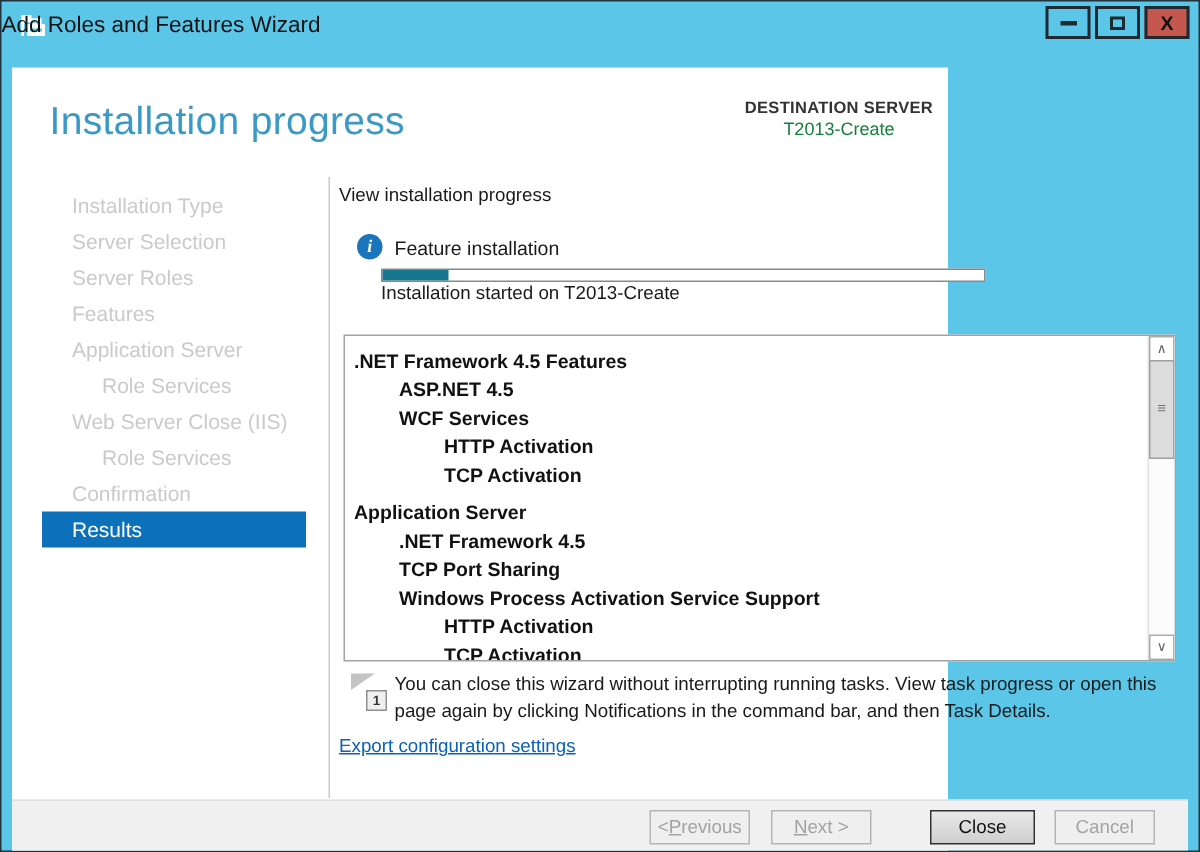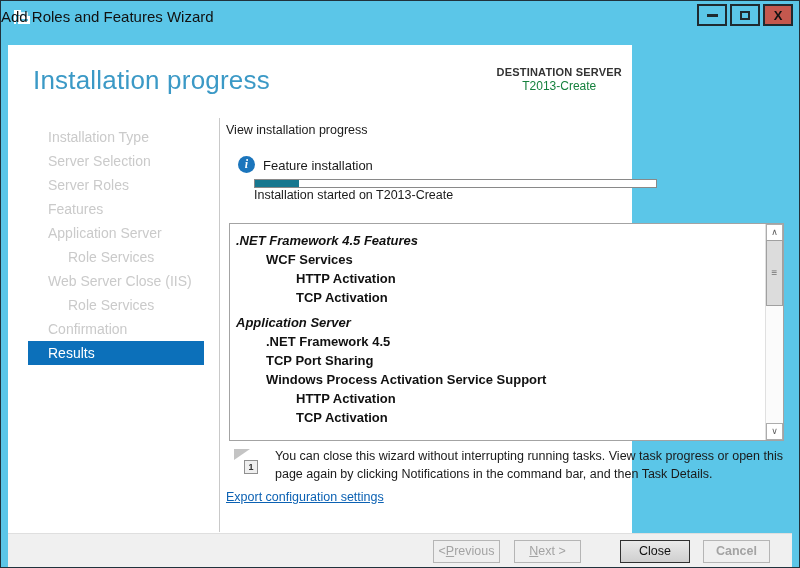--- a/index.html
+++ b/index.html
@@ -54,21 +54,21 @@
   .progress-fill { height:100%; background:#17778F; }
   .progress-status { position:absolute; left:246px; top:143px; font-size:12.5px; }
 
   
   .listbox { position:absolute; left:221px; top:178px; width:555px; height:218px;
              border:1px solid #A3A3A3; background:#fff; overflow:hidden; }
   .task-rows { position:absolute; left:0; top:0; right:18px; bottom:0;
                padding-top:7px; overflow:hidden; }
   .task-item { height:19px; line-height:19px; font-size:13px; font-weight:bold;
                color:#111; white-space:nowrap; }
-  .task-item.ind-0 { padding-left:6px;font-style:italic; }
+  .task-item.ind-0 { padding-left:6px; }
   .task-item.ind-1 { padding-left:36px; }
   .task-item.ind-2 { padding-left:66px; }
   .task-item.group-start { margin-top:6px; }
 
   .scrollbar { position:absolute; top:0; right:0; bottom:0; width:18px;
                background:#FBFBFB; border-left:1px solid #E0E0E0; }
   .sb-btn { position:absolute; left:0; width:17px; height:17px; background:#FFFFFF;
             border:1px solid #ACACAC; color:#606060; font-size:9px; text-align:center;
             line-height:15px; }
   .sb-up { top:0; }
@@ -77,39 +77,39 @@
               background:#DCDCDC; border:1px solid #A0A0A0; color:#707070;
               font-size:10px; text-align:center; line-height:64px; }
 
   
   .note-icon { position:absolute; left:226px; top:404px; width:26px; height:28px; }
   .flag-shape { position:absolute; left:0; top:0; width:0; height:0;
                 border-top:11px solid #C4C4C4; border-right:16px solid transparent; }
   .flag-badge { position:absolute; left:10px; top:11px; width:14px; height:14px;
                 background:#EFEFEF; border:1px solid #8F8F8F; color:#333;
                 font-size:9px; font-weight:bold; text-align:center; line-height:12px; }
-  .note-text { position:absolute; left:267px; top:402px; width:508px;
+  .note-text { position:absolute; left:255px; top:402px; width:508px;
                font-size:12.5px; line-height:18px; }
   .export-link { position:absolute; left:218px; top:445px; font-size:12.5px;
                  color:#0B61B3; text-decoration:underline; cursor:pointer; }
 
   
   .footer { position:absolute; left:0; bottom:0; width:784px; height:35px;
             background:#F0F0F0; border-top:1px solid #DFDFDF;
             display:flex; align-items:center; justify-content:flex-end;
             padding-right:22px; }
   .btn { height:23px; font-size:12.5px; text-align:center;
          display:flex; align-items:center; justify-content:center; cursor:default; }
   .btn .accel { text-decoration:underline; }
   .btn.disabled { width:67px; background:#EFEFEF; border:1px solid #B5B5B5; color:#A3A3A3; }
   .btn.default { width:70px; background:linear-gradient(#E9E9E9,#CFCFCF);
                  border:1px solid #303030; color:#111; }
   [data-name="next-button"]   { margin-left:14px; width:66px; }
   [data-name="close-button"]  { margin-left:39px;justify-content:center; }
-  [data-name="cancel-button"] { margin-left:13px; width:70px;font-weight:bold; }
+  [data-name="cancel-button"] { margin-left:13px; width:70px; }
 </style>
 </head>
 <body>
 
 <div class="window" data-name="wizard-window">
 
   <div class="titlebar" data-name="title-bar">
     <span class="win-icon" data-name="server-manager-icon">
       <svg width="18" height="18" viewBox="0 0 18 18">
         <rect x="1" y="2" width="2" height="14" fill="#fff"></rect>
@@ -195,20 +195,23 @@
     </div>
     <div class="progress-status" data-name="progress-status-text">Installation started on T2013-Create</div>
 
     <div class="listbox" data-name="installation-task-list">
       <div class="task-rows" data-name="task-rows">
 
           <div class="task-item ind-0" data-name="task-list-item">
             <span data-name="task-list-item-label">.NET Framework 4.5 Features</span>
           </div>
 
+          <div class="task-item ind-1" data-name="task-list-item">
+            <span data-name="task-list-item-label">ASP.NET 4.5</span>
+          </div>
 
           <div class="task-item ind-1" data-name="task-list-item">
             <span data-name="task-list-item-label">WCF Services</span>
           </div>
 
           <div class="task-item ind-2" data-name="task-list-item">
             <span data-name="task-list-item-label">HTTP Activation</span>
           </div>
 
           <div class="task-item ind-2" data-name="task-list-item">

